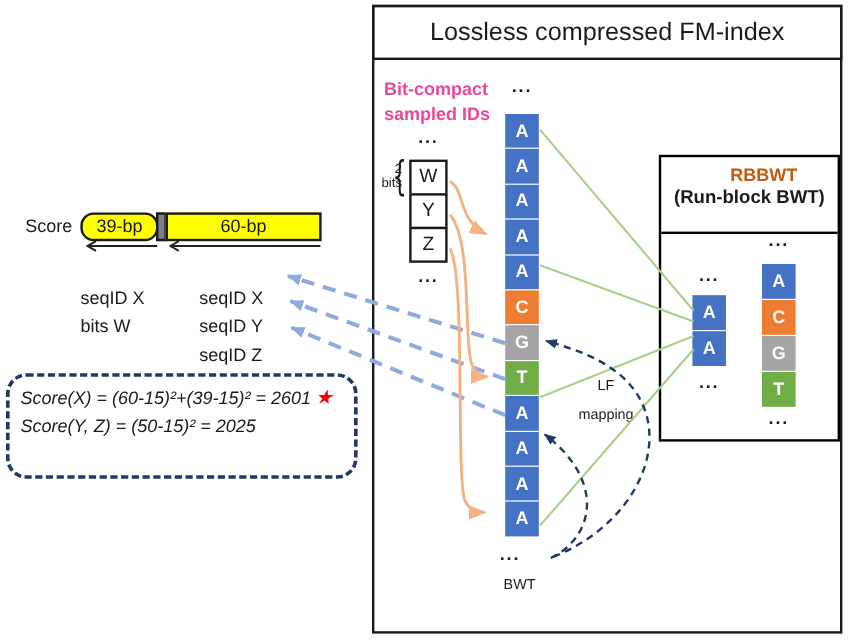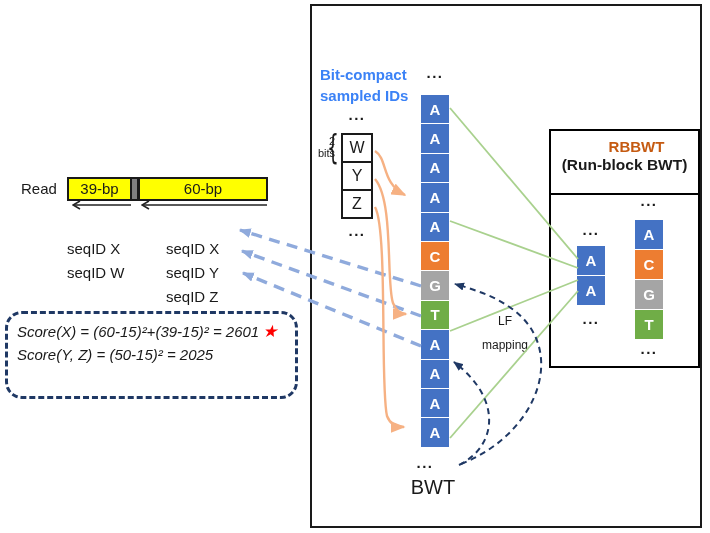--- a/index.html
+++ b/index.html
@@ -26,40 +26,40 @@
   .bits-label { left:311px; top:135px; width:24px; text-align:right; font-size:11px; line-height:12px; }
   .brace { left:327px; top:129px; font-size:34px; line-height:36px; font-weight:400;
            transform:scaleX(0.55); transform-origin:left center; font-family:"DejaVu Sans",sans-serif; }
 
   
   #bwt-col { left:421px; top:95px; width:28px; }
   .bwt-cell { width:28px; height:28.4px; margin-bottom:1px; color:#fff; font-weight:bold;
               font-size:15px; display:flex; align-items:center; justify-content:center; }
   #rb-left .bwt-cell, #rb-right .bwt-cell { height:29px; margin-bottom:1px; }
   .bwt-label-block { left:383px; top:477px; width:100px; text-align:center; }
-  .bwt-label-block .l1 { font-size:20px; line-height:20px; }
+  .bwt-label-block .l1 { font-size:12px; line-height:20px; }
   .bwt-label-block .l2 { font-size:12.5px; line-height:16px; }
 
   
   .lf-block { left:467px; top:310px; width:76px; text-align:center; font-size:12px; }
   .lf-block .l1 { line-height:22px; }
   .lf-block .l2 { line-height:27px; }
 
   
   .rbbwt-box { left:549px; top:129px; width:151px; height:239px; border:2.5px solid #000; background:#fff; }
   .rb-head { height:64px; border-bottom:2.5px solid #000; text-align:center; padding-top:7px; }
   .rb-head .t { font-size:15px; line-height:17px; }
   .rb-head .s { font-size:15.5px; font-weight:bold; line-height:20px; }
   #rb-left  { left:577px; top:246px; width:28px; }
   #rb-right { left:635px; top:220px; width:28px; }
 
   
   .read-label { left:21px; top:179px; font-size:15px; line-height:20px; }
   .seg { border:2px solid #1a1a1a; background:#FFFF00; text-align:center; font-size:15px; line-height:20px; height:24px; }
-  .seg1 { left:67px;  top:177px; width:65px; }
+  .seg1 { left:67px;  top:177px; width:65px;border-radius:11px; }
   .seg2 { left:138px; top:177px; width:130px; }
   .seg-divider { left:130px; top:177px; width:9px; height:24px; background:#808080; border:2px solid #1a1a1a; }
 
   
   .seqid-col { font-size:15px;margin-top:24px; }
   #seqid-left  { left:67px;  top:213px; }
   #seqid-right { left:166px; top:213px; }
   .seqid-line { line-height:24px; }
 
   
@@ -69,22 +69,23 @@
   .star { font-size:17px; margin-left:3px; color:#FF0000; }
 
   svg.overlay { position:absolute; left:0; top:0; width:710px; height:533px; pointer-events:none; z-index:10; }
 </style>
 </head>
 <body>
 
 <div class="stage">
 
   <div class="abs outer-box"></div>
-
-  <div class="abs bitcompact orange-text" style="color: #3b82f6;">
+  <div class="abs title-band">Lossless compressed FM-index</div>
+
+  <div class="abs bitcompact orange-text" style="color: #ec4899;">
     <div>Bit-compact</div>
     <div>sampled IDs</div>
   </div>
 
   <div class="abs bits-label">
     <div>2</div>
     <div>bits</div>
   </div>
   <div class="abs brace">{</div>
 
@@ -135,28 +136,28 @@
   <div class="abs dots" style="left:576px;top:311px;width:30px;">...</div>
   <div class="abs dots" style="left:634px;top:193px;width:30px;">...</div>
   <div class="abs" id="rb-right">
       <div class="bwt-cell" style="background: rgb(68, 114, 196);">A</div>
       <div class="bwt-cell" style="background: rgb(237, 125, 49);">C</div>
       <div class="bwt-cell" style="background: rgb(165, 165, 165);">G</div>
       <div class="bwt-cell" style="background: rgb(112, 173, 71);">T</div>
     </div>
   <div class="abs dots" style="left:634px;top:341px;width:30px;">...</div>
 
-  <div class="abs read-label">Read</div>
+  <div class="abs read-label">Score</div>
   <div class="abs seg seg1" style="background: rgb(255, 255, 0);">39-bp</div>
   <div class="abs seg-divider"></div>
   <div class="abs seg seg2" style="background: rgb(255, 255, 0); text-align: center;">60-bp</div>
 
   <div class="abs seqid-col" id="seqid-left">
       <div class="seqid-line">seqID X</div>
-      <div class="seqid-line">seqID W</div>
+      <div class="seqid-line">bits W</div>
     </div>
   <div class="abs seqid-col" id="seqid-right">
       <div class="seqid-line">seqID X</div>
       <div class="seqid-line">seqID Y</div>
       <div class="seqid-line">seqID Z</div>
     </div>
 
   <div class="abs score-box">
     <div id="score-lines">
         <div class="score-line">Score(X) = (60-15)²+(39-15)² = 2601<span class="star" style="color: rgb(255, 0, 0);">★</span></div>

